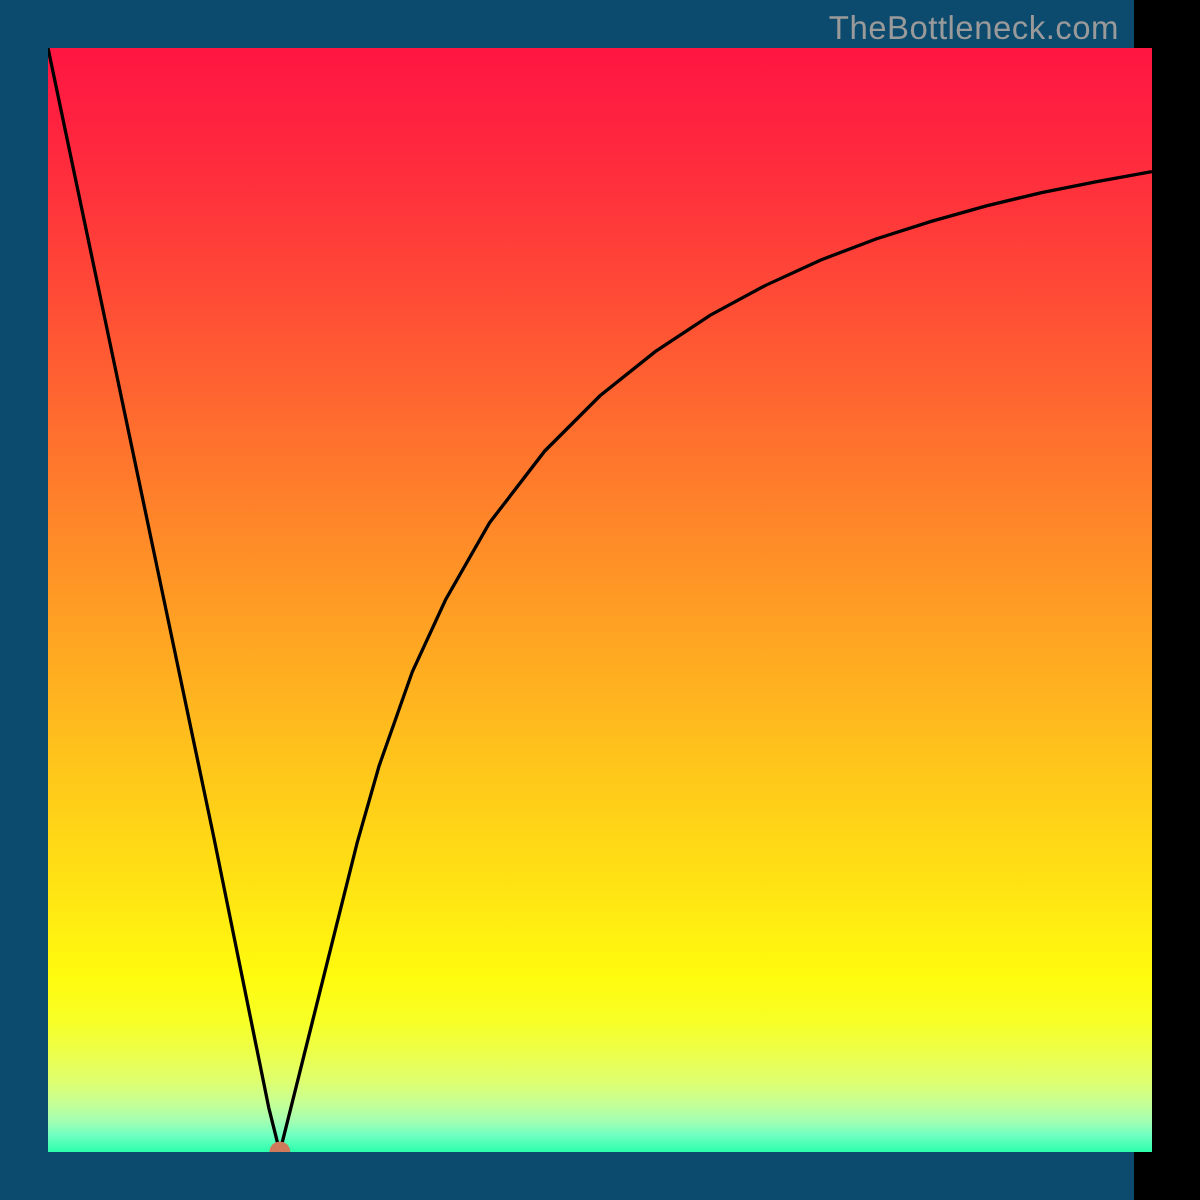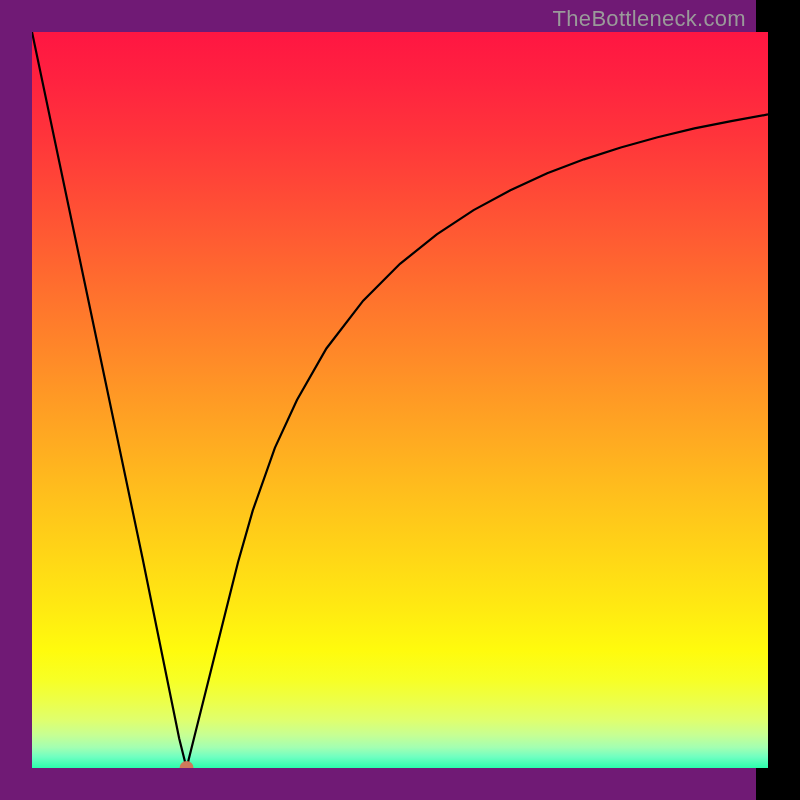--- a/index.html
+++ b/index.html
@@ -8,21 +8,21 @@
     width: 800px;
     height: 800px;
     overflow: hidden;
     background: #000;
     font-family: Arial, Helvetica, sans-serif;
   }
   .frame {
     position: relative;
     width: 756px;
     height: 800px;
-    background: #701a75;
+    background: #0c4a6e;
   }
   .plot {
     position: absolute;
     left: 32px;
     top: 32px;
     width: 736px;
     height: 736px;
     overflow: hidden;
   }
   .plot svg {

